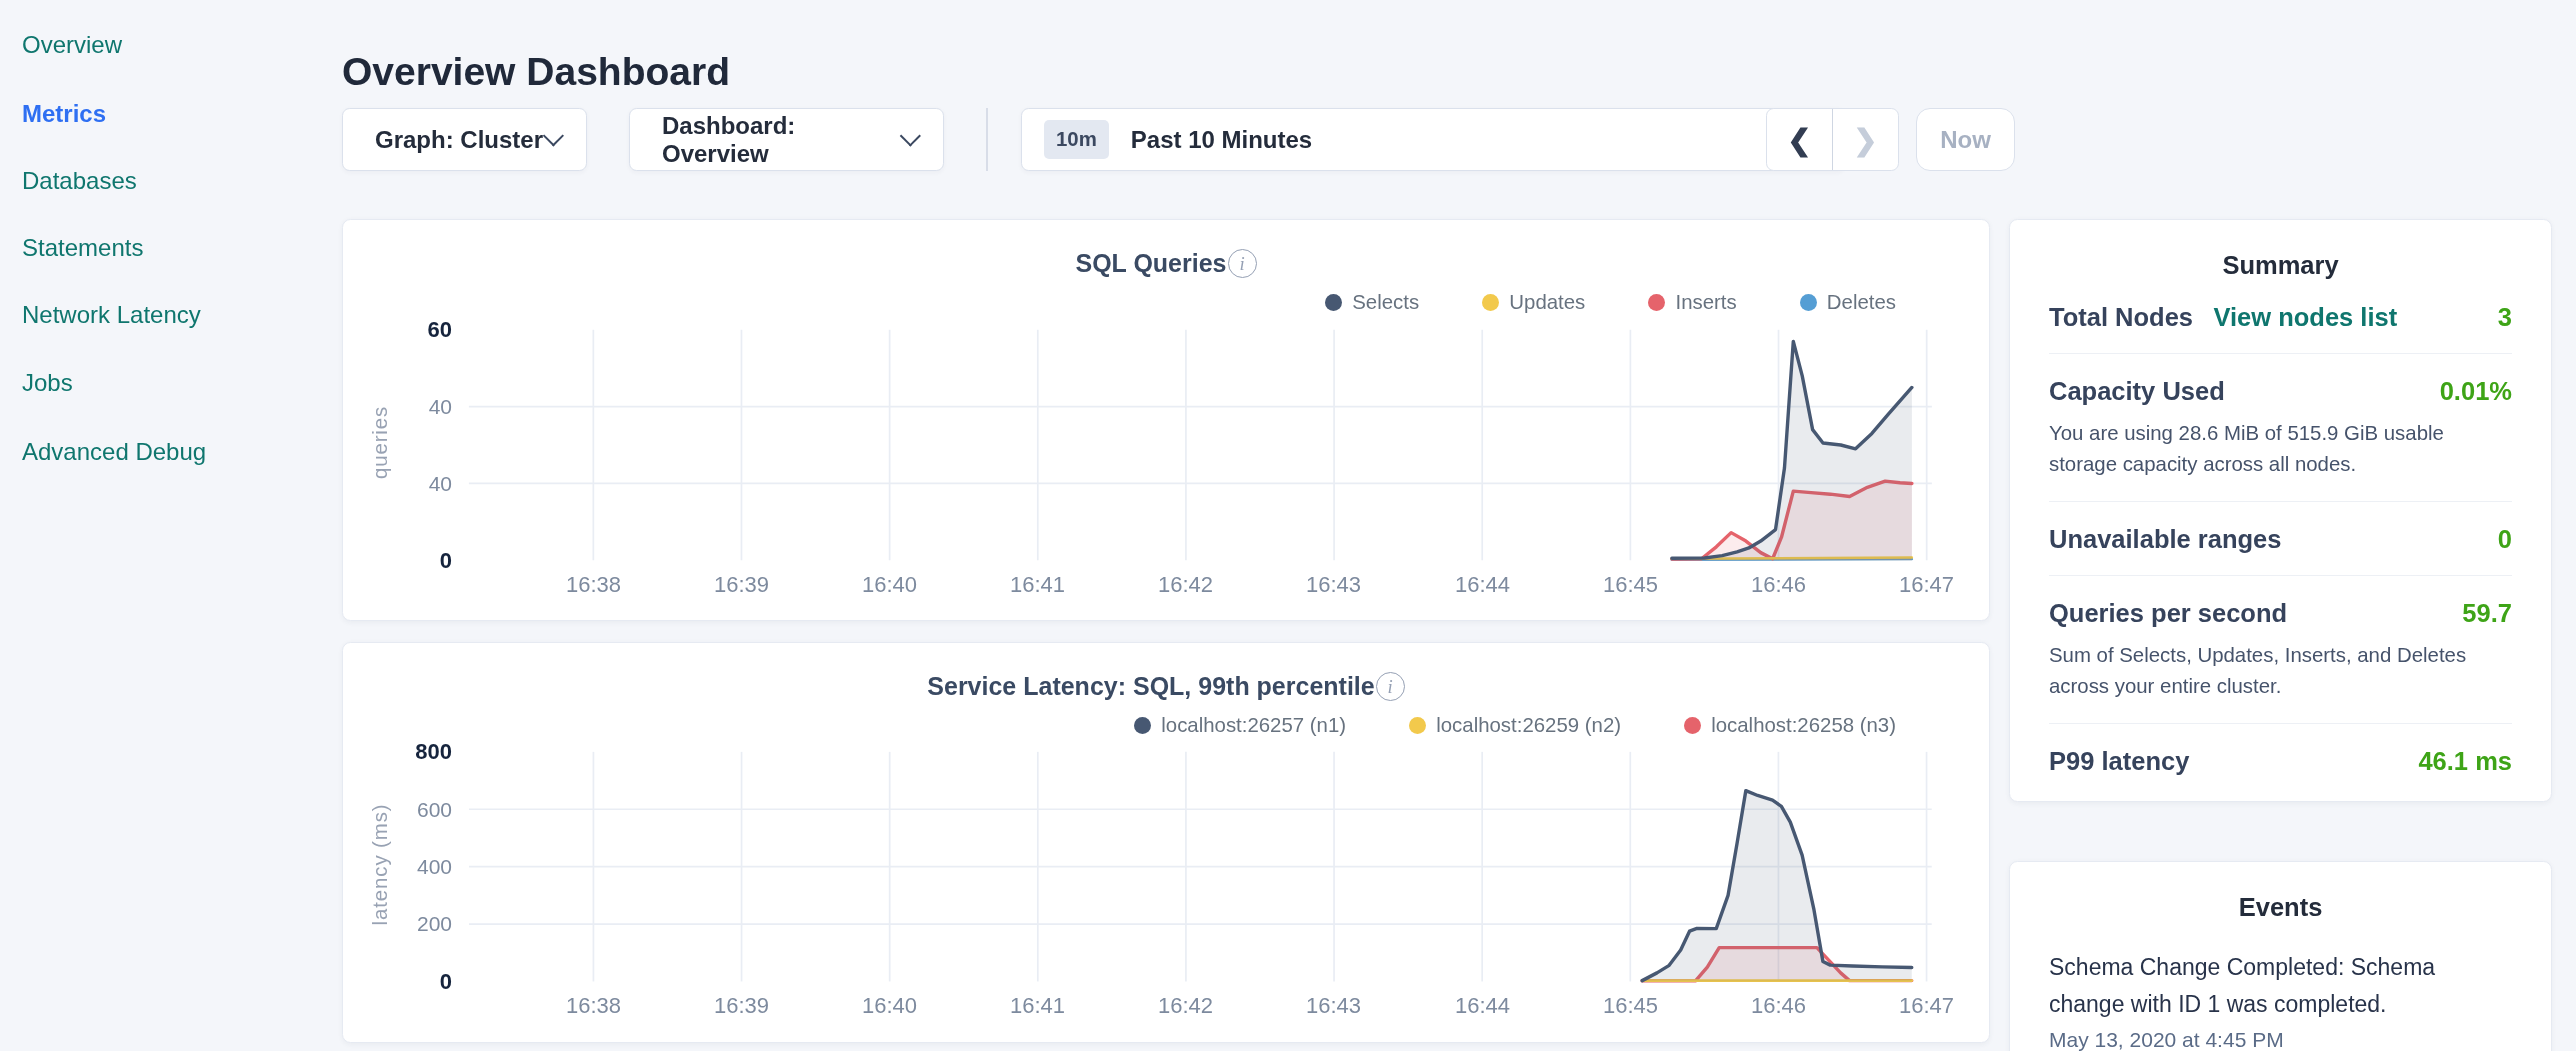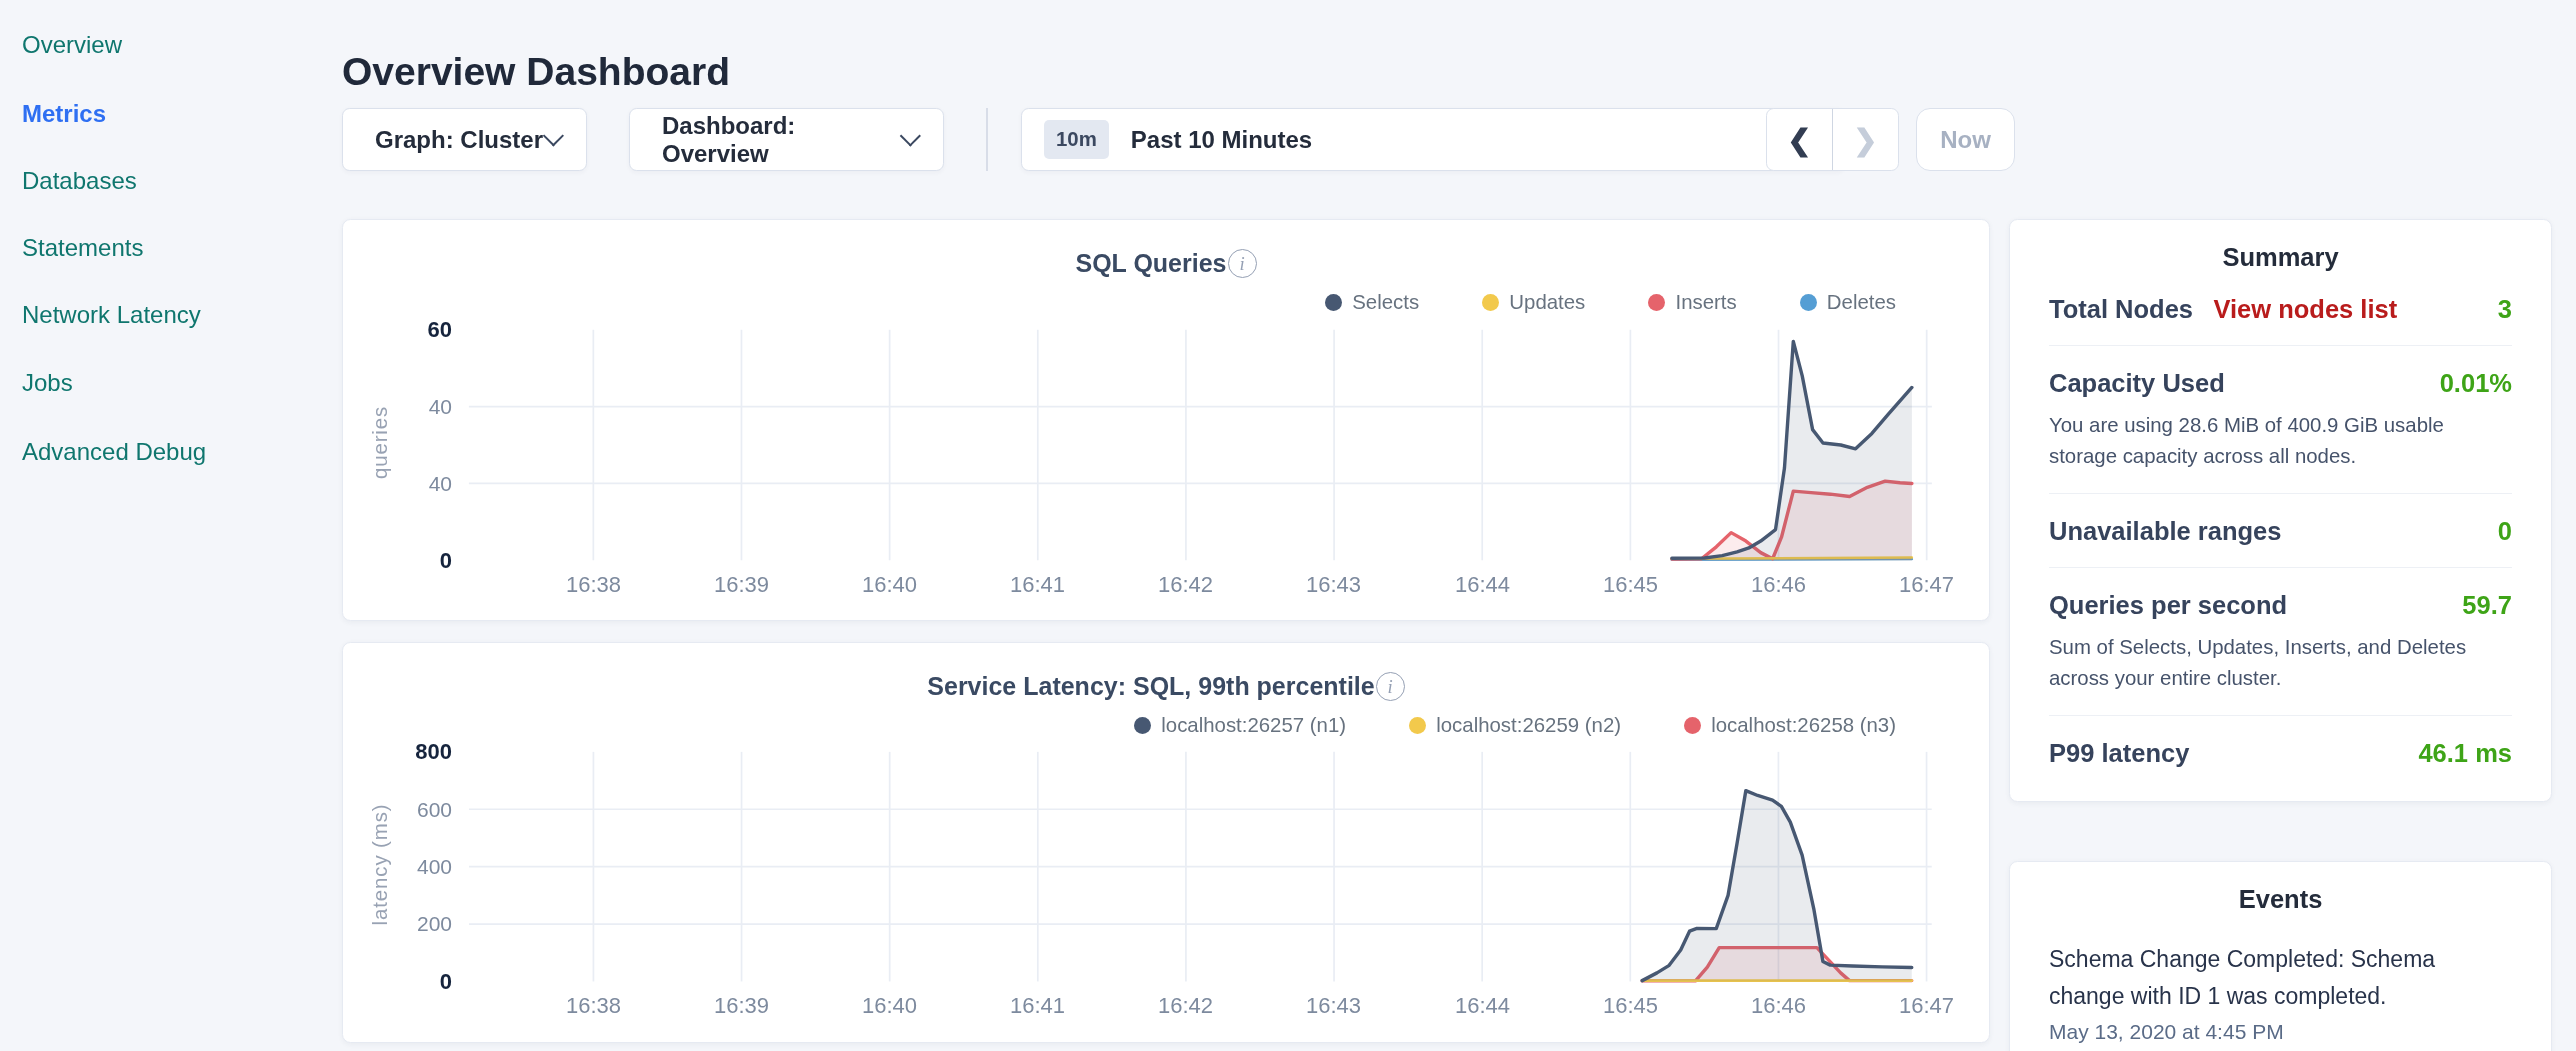--- a/index.html
+++ b/index.html
@@ -46,26 +46,26 @@
   .legend-dot{width:17px;height:17px;border-radius:50%}
   .plot-svg{position:absolute;left:0;top:0}
   .ytick{position:absolute;left:24px;width:85px;text-align:right;font-size:21px;color:#7d8a9e;line-height:27px}
   .ytick.bold{font-weight:bold;color:#16243d;font-size:22px}
   .xtick{position:absolute;width:119px;text-align:center;font-size:22px;color:#7d8a9e}
   .ylab{position:absolute;width:204px;text-align:center;font-size:20.4px;color:#98a2b3;letter-spacing:0.9px;
         transform:rotate(-90deg)}
 
   
   #summary-card{left:2009px;top:219px;width:543px;height:583px;padding:0 39px}
-  .panel-title{margin-top:23px;text-align:center;font-size:25.5px;font-weight:bold;color:#242c3b}
+  .panel-title{margin-top:31px;text-align:center;font-size:25.5px;font-weight:bold;color:#242c3b}
   .stat-row{padding:23px 0 21px 0;border-bottom:1.7px solid #edf0f5}
   .stat-row:last-child{border-bottom:none}
   .stat-head{display:flex;align-items:baseline}
   .stat-label{font-size:25.5px;font-weight:bold;color:#36435c}
-  .stat-link{font-size:25.5px;font-weight:bold;color:#b91c1c;margin-left:20.4px;cursor:pointer}
+  .stat-link{font-size:25.5px;font-weight:bold;color:#0f766e;margin-left:20.4px;cursor:pointer}
   .stat-value{margin-left:auto;font-size:25.5px;font-weight:bold;color:#3ea417}
   .stat-desc{margin-top:12px;font-size:20.4px;line-height:31px;color:#46536b}
   #summary-card .stat-row:first-of-type{margin-top:24px}
 
   
   #events-card{left:2009px;top:861px;width:543px;height:221px;padding:0 39px}
   .event-text{margin-top:27px;font-size:23px;line-height:37px;color:#28334a;width:408px}
   .event-time{margin-top:5.1px;font-size:21px;color:#5a6b87}
 </style>
 </head>
@@ -235,21 +235,21 @@
       <span class="stat-link">View nodes list</span>
       <span class="stat-value">3</span>
     </div>
   </div>
 
   <div class="stat-row">
     <div class="stat-head">
       <span class="stat-label">Capacity Used</span>
       <span class="stat-value">0.01%</span>
     </div>
-    <div class="stat-desc">You are using 28.6 MiB of 400.9 GiB usable storage capacity across all nodes.</div>
+    <div class="stat-desc">You are using 28.6 MiB of 515.9 GiB usable storage capacity across all nodes.</div>
   </div>
 
   <div class="stat-row">
     <div class="stat-head">
       <span class="stat-label">Unavailable ranges</span>
       <span class="stat-value">0</span>
     </div>
   </div>
 
   <div class="stat-row">

